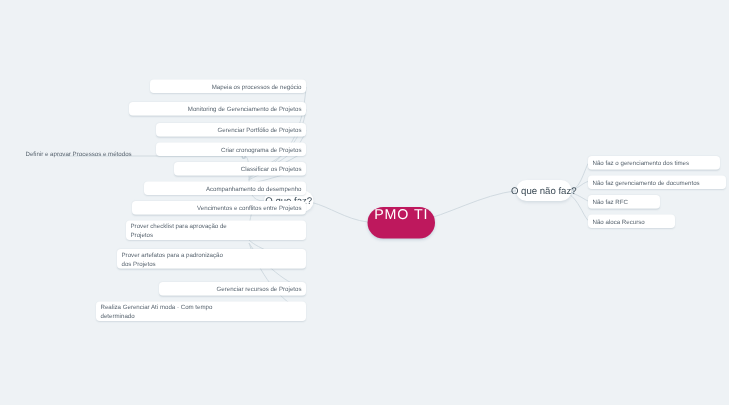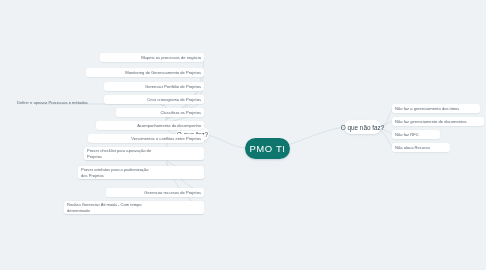--- a/index.html
+++ b/index.html
@@ -10,26 +10,26 @@
     position:relative;
     -webkit-font-smoothing:antialiased;
   }
   #canvas{position:absolute;inset:0;width:486px;height:270px;}
   svg.links{position:absolute;left:0;top:0;width:486px;height:270px;pointer-events:none;}
 
   .node{position:absolute;box-sizing:border-box;}
 
   
   .root{
-    background:#0f766e;
+    background:#be185d;
     color:#ffffff;
     border-radius:13px;
     font-size:9.5px;
     letter-spacing:.6px;
-    display:flex;align-items:center;justify-content:center;
+    display:flex;align-items:flex-start;justify-content:center;
     box-shadow:0 1px 2px rgba(80,120,150,.25);
   }
 
   
   .branch{
     background:#ffffff;
     color:#3b4a55;
     border-radius:9px;
     font-size:6.4px;
     display:flex;align-items:center;justify-content:center;

